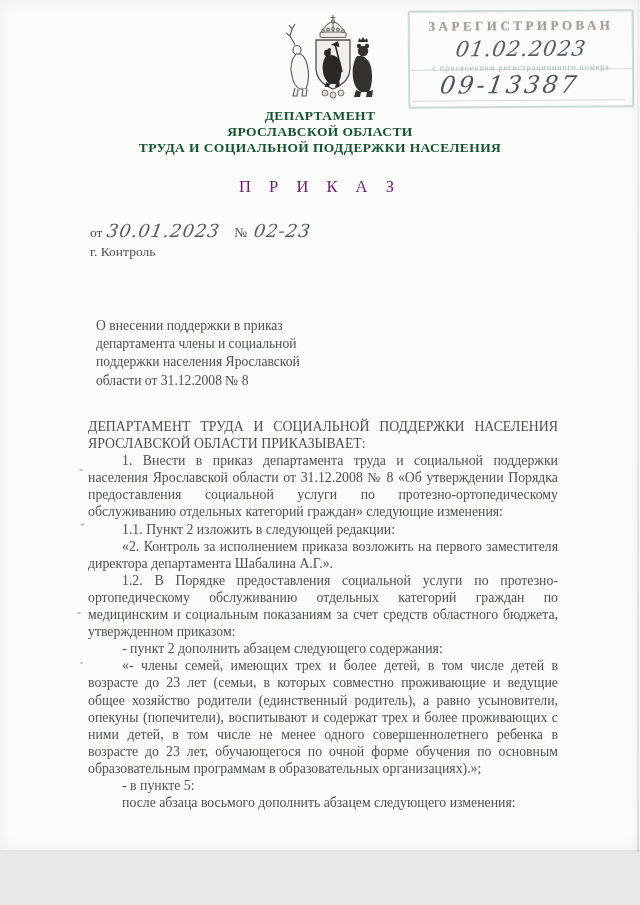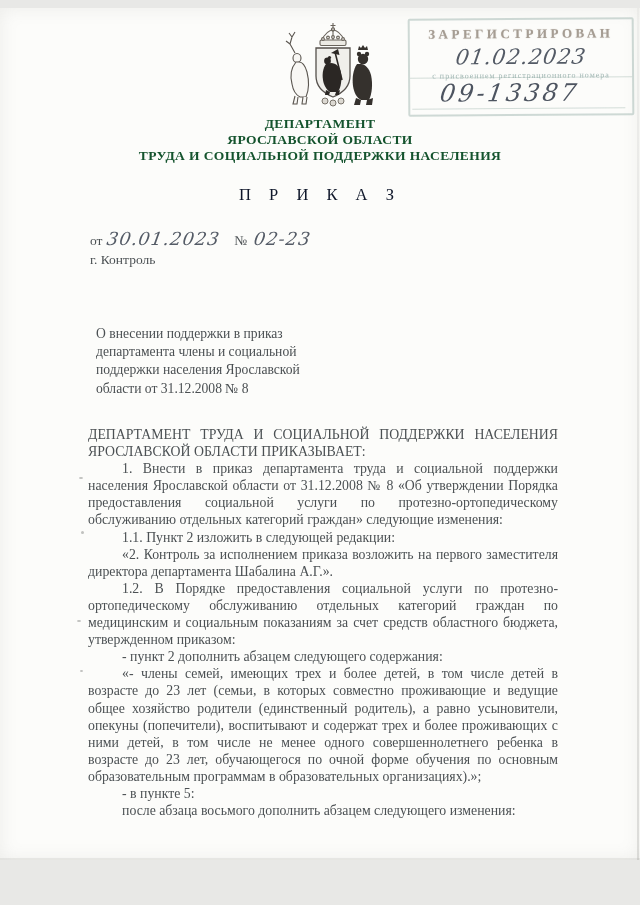--- a/index.html
+++ b/index.html
@@ -1,19 +1,19 @@
 <!DOCTYPE html>
 <html><head>
 <meta charset="utf-8">
 <style>
   html,body{margin:0;padding:0;background:#e8e8e6;}
   .page{
     position:relative;
     width:640px;height:852px;
-    margin:8px auto;
+    margin:0 auto;
     background:#fcfcfa;
     overflow:hidden;
     font-family:"Liberation Serif","DejaVu Serif",serif;
     color:#4b5053;
     box-shadow:inset 0 0 18px rgba(120,120,115,0.12);
   }
   
   .edge-right{position:absolute;right:1px;top:0;width:2px;height:100%;background:linear-gradient(to bottom,rgba(150,150,145,.08),rgba(130,130,125,.22));}
   .edge-bottom{position:absolute;left:0;bottom:0;width:100%;height:2px;background:rgba(140,140,135,.14);}
   .speck{position:absolute;background:rgba(80,82,80,.35);border-radius:50%;}
@@ -52,21 +52,21 @@
 
   
   .org{
     position:absolute;left:0;top:108px;width:100%;
     text-align:center;font-weight:bold;font-size:13.5px;
     line-height:16px;color:#14532d;letter-spacing:.4px;
   }
   .doctype{
     position:absolute;left:0;top:177px;width:100%;
     text-align:center;font-size:16.5px;letter-spacing:7px;
-    color:#0f172a;
+    color:#701a75;
   }
 
   
   .meta{position:absolute;left:90px;top:220px;font-size:13.5px;color:#4b5053;}
   .meta .hand{font-size:18px;}
   .meta-date{margin-left:5px;margin-right:14px;}
   .meta-num{margin-left:7px;}
   .city{margin-top:3px;}
 
   

